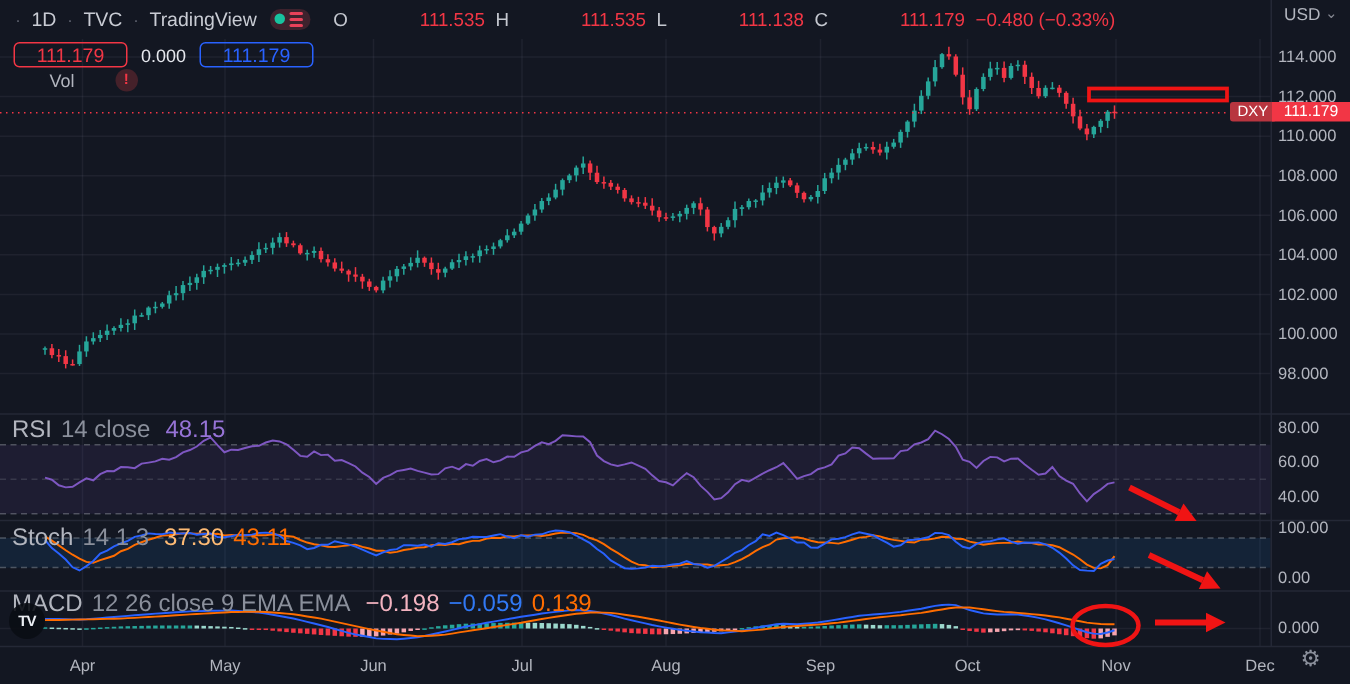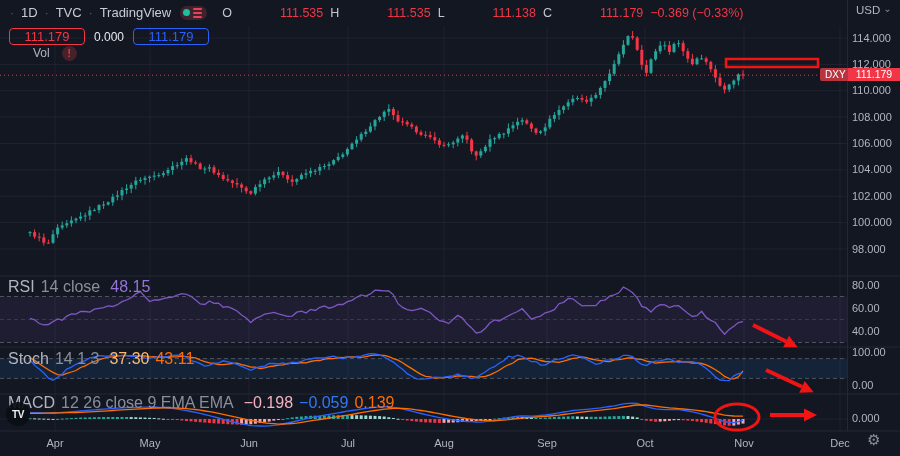--- a/index.html
+++ b/index.html
@@ -20,21 +20,21 @@
   .ohlc .pair{display:flex;gap:1px;}
   .ohlc .k{color:#c5c8d0;}
   .ohlc .v{color:#f23645;padding-left:47px;}
   .ohlc .chg{color:#f23645;}
   
   .chip{height:17px;line-height:15px;min-width:76px;text-align:center;border-radius:4px;border:1px solid;font-size:13px;padding:0 10px;}
   .chip-red{left:9px;top:28px;border-color:#f23645;color:#f23645;}
   .chip-blue{left:133px;top:28px;border-color:#2962ff;color:#2962ff;}
   .mid-val{left:94px;top:30px;font-size:12px;color:#e6e8ee;}
   
-  .vol-row{left:33px;top:46px;font-size:12px;color:#b2b5be;display:flex;gap:12px;}
+  .vol-row{left:33px;top:46px;font-size:12px;color:#b2b5be;display:flex;align-items:center;gap:27px;}
   .err-badge{width:15px;height:15px;border-radius:50%;background:#45212a;color:#f23645;font-size:10px;font-weight:bold;
              display:inline-flex;align-items:center;justify-content:center;}
   
   .ind-row{left:8px;font-size:16px;color:#b2b5be;display:flex;gap:6px;align-items:center;white-space:nowrap;}
   .ind-row .params{color:#8a8f9b;}
   .rsi-row{top:278px;}  .rsi-val{color:#9673d6;margin-left:4px;}
   .stoch-row{top:350px;} .k-val{color:#fdba74;margin-left:4px;} .d-val{color:#ff6d00;}
   .macd-row{top:394px;}  .h-val{color:#f3b3c0;margin-left:4px;} .m-val{color:#3179f5;} .s-val{color:#ff6d00;}
   
   .usd-label{left:856px;top:4px;font-size:11.5px;color:#b2b5be;display:flex;gap:3px;align-items:center;}
@@ -627,21 +627,21 @@
           <span class="v">111.535</span>
         </span>
       <span class="pair">
           <span class="k">L</span>
           <span class="v">111.138</span>
         </span>
       <span class="pair">
           <span class="k">C</span>
           <span class="v">111.179</span>
         </span>
-      <span class="chg">−0.369 (−0.33%)</span>
+      <span class="chg">−0.480 (−0.33%)</span>
     </span>
   </div>
 
   <div class="ov chip chip-red">111.179</div>
   <div class="ov mid-val">0.000</div>
   <div class="ov chip chip-blue">111.179</div>
 
   <div class="ov vol-row">
     <span>Vol</span>
     <span class="err-badge">!</span>

